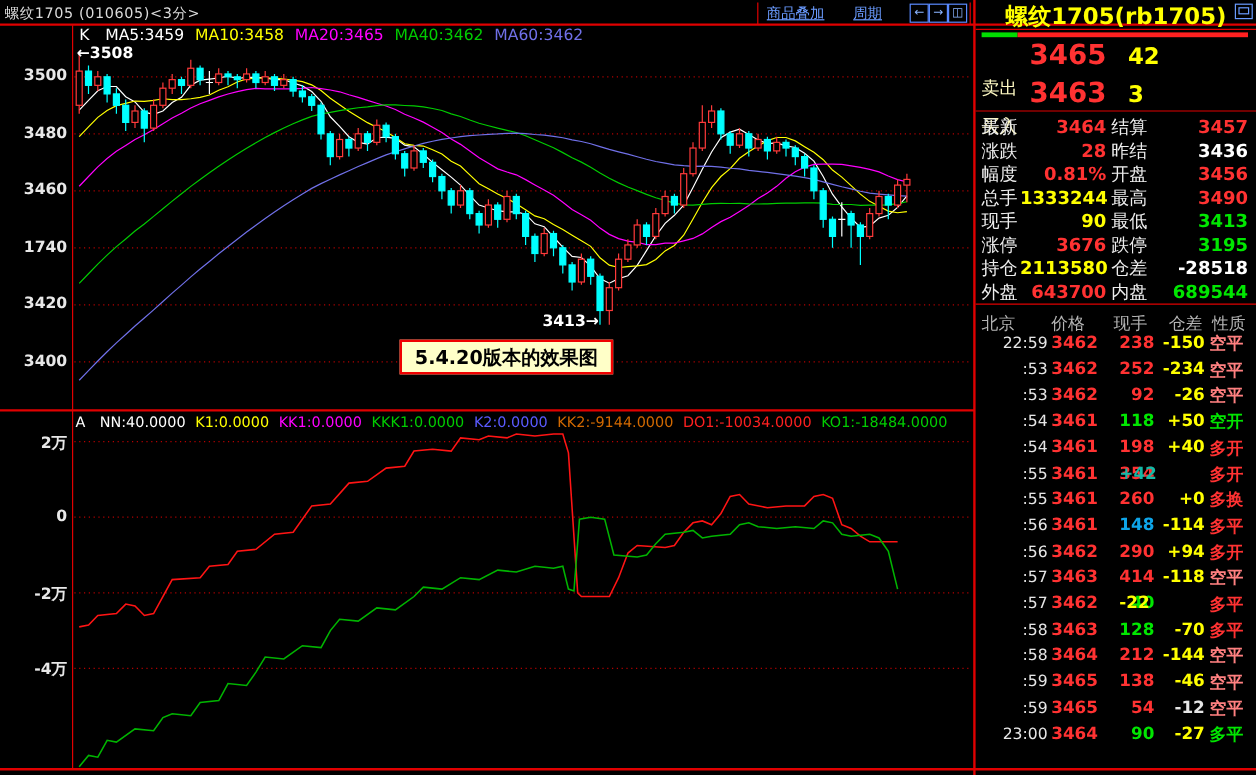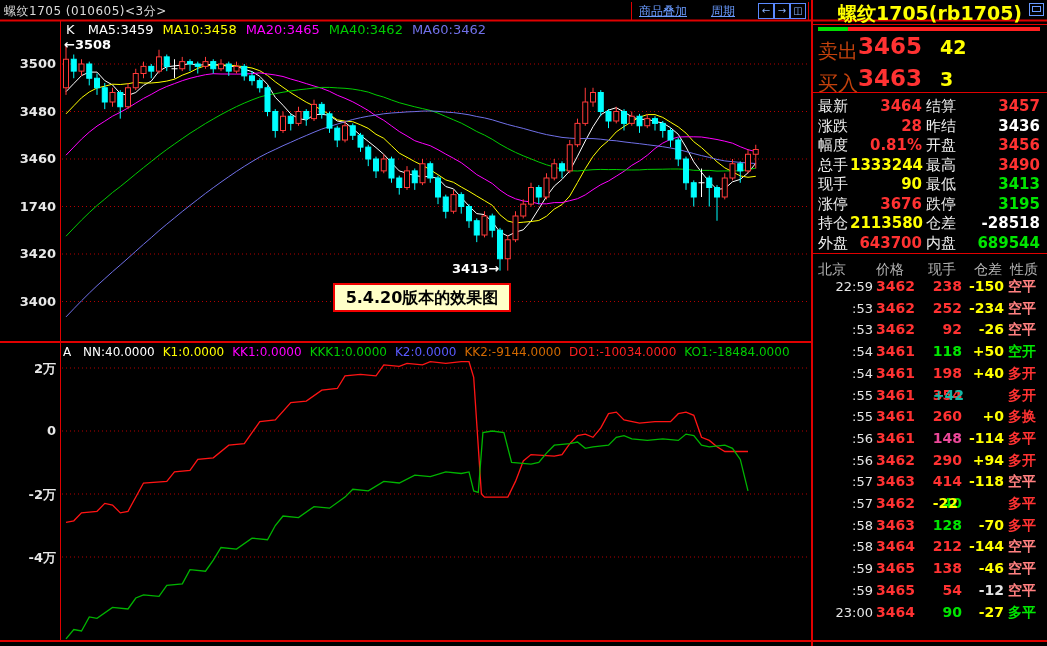--- a/index.html
+++ b/index.html
@@ -17,21 +17,21 @@
   .ma-header span{margin-right:9px;}
   .sub-header{left:63px;top:345px;font-size:12px;white-space:nowrap;}
   .sub-header span{margin-right:8px;}
   .yaxis{width:54px;text-align:right;font-size:13px;font-weight:bold;color:#e8e8e8;}
   .anno{color:#ffffff;font-weight:bold;font-size:13px;white-space:nowrap;}
   .note-box{left:333px;top:283px;width:174px;height:25px;background:#ffffc8;border:2px solid #f00000;
             color:#000;font-weight:bold;font-size:16px;text-align:center;line-height:25px;white-space:nowrap;}
   .q-title{left:813px;top:1px;width:234px;text-align:center;color:#ffff00;
            font-size:19px;font-weight:bold;white-space:nowrap;}
   .bar-seg{top:27px;height:4px;}
-  .q-big-label{font-size:20px;color:#c2410c;}
+  .q-big-label{font-size:15px;color:#fef9c3;margin-top:26px;}
   .q-big-price{font-size:23px;font-weight:bold;color:#ff3232;text-align:right;}
   .q-big-qty{font-size:19px;font-weight:bold;color:#ffff00;}
   .stat-label{font-size:15px;color:#eeeeee;white-space:nowrap;}
   .stat-val{font-size:15px;font-weight:bold;text-align:right;white-space:nowrap;}
   .tick-head{font-size:14px;color:#b4b4b4;white-space:nowrap;}
   .t-time{font-size:13px;color:#e6e6e6;text-align:right;}
   .t-num{font-size:14px;font-weight:bold;text-align:right;}
   .t-nat{font-size:14px;font-weight:bold;}
   .plot-hit{background:transparent;}
 </style>
@@ -370,21 +370,21 @@
     <div class="abs t-num" style="left: 918px; top: 386.5px; width: 44px; color: rgb(255, 50, 50);">354</div>
     <div class="abs t-num" style="left: 924px; top: 386.5px; width: 40px; color: #14b8a6;">+42</div>
     <div class="abs t-nat" style="left: 1008px; top: 386.5px; color: rgb(255, 50, 50);">多开</div>
     <div class="abs t-time" style="left: 815px; top: 409.2px; width: 58px;">:55</div>
     <div class="abs t-num" style="left: 876px; top: 408.2px; width: 34px; color: rgb(255, 50, 50);">3461</div>
     <div class="abs t-num" style="left: 918px; top: 408.2px; width: 44px; color: rgb(255, 50, 50);">260</div>
     <div class="abs t-num" style="left: 964px; top: 408.2px; width: 40px; color: rgb(255, 255, 0);">+0</div>
     <div class="abs t-nat" style="left: 1008px; top: 408.2px; color: rgb(255, 50, 50);">多换</div>
     <div class="abs t-time" style="left: 815px; top: 430.9px; width: 58px;">:56</div>
     <div class="abs t-num" style="left: 876px; top: 429.9px; width: 34px; color: rgb(255, 50, 50);">3461</div>
-    <div class="abs t-num" style="left: 918px; top: 429.9px; width: 44px; color: #ec4899;">148</div>
+    <div class="abs t-num" style="left: 918px; top: 429.9px; width: 44px; color: #0ea5e9;">148</div>
     <div class="abs t-num" style="left: 964px; top: 429.9px; width: 40px; color: rgb(255, 255, 0);">-114</div>
     <div class="abs t-nat" style="left: 1008px; top: 429.9px; color: rgb(255, 50, 50);">多平</div>
     <div class="abs t-time" style="left: 815px; top: 452.6px; width: 58px;">:56</div>
     <div class="abs t-num" style="left: 876px; top: 451.6px; width: 34px; color: rgb(255, 50, 50);">3462</div>
     <div class="abs t-num" style="left: 918px; top: 451.6px; width: 44px; color: rgb(255, 50, 50);">290</div>
     <div class="abs t-num" style="left: 964px; top: 451.6px; width: 40px; color: rgb(255, 255, 0);">+94</div>
     <div class="abs t-nat" style="left: 1008px; top: 451.6px; color: rgb(255, 50, 50);">多开</div>
     <div class="abs t-time" style="left: 815px; top: 474.3px; width: 58px;">:57</div>
     <div class="abs t-num" style="left: 876px; top: 473.3px; width: 34px; color: rgb(255, 50, 50);">3463</div>
     <div class="abs t-num" style="left: 918px; top: 473.3px; width: 44px; color: rgb(255, 50, 50);">414</div>

